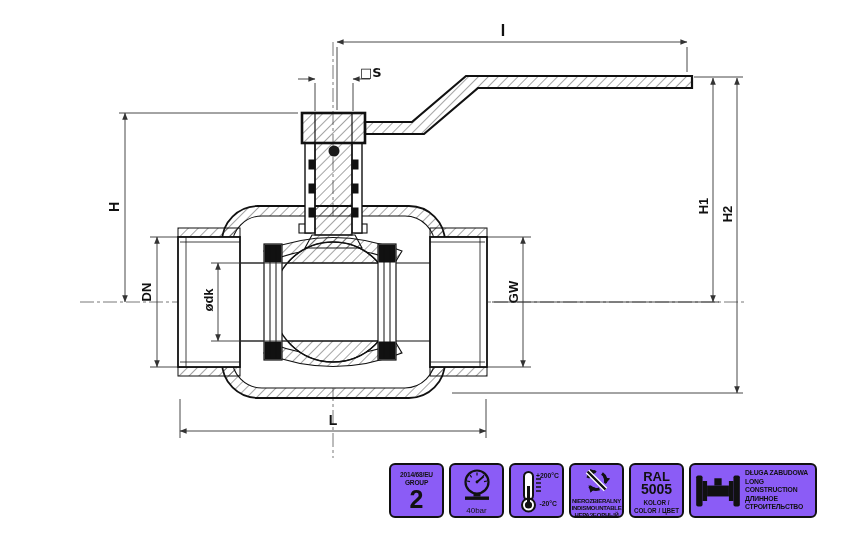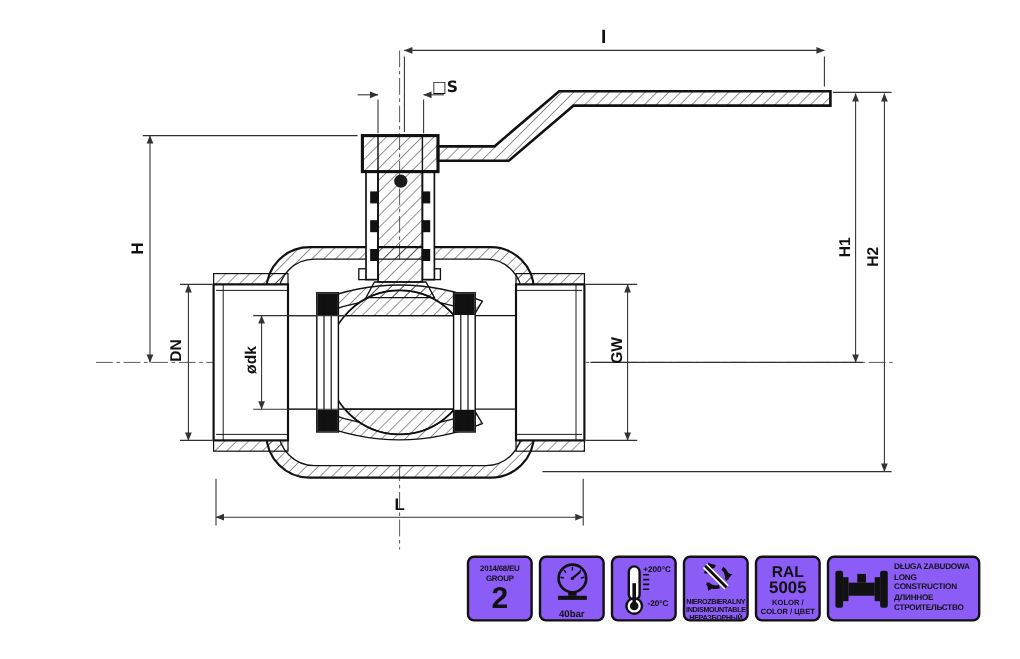--- a/index.html
+++ b/index.html
@@ -12,21 +12,21 @@
   #badges{position:absolute;left:389px;top:463px;display:flex;gap:5px;}
   .badge{box-sizing:border-box;height:55px;border:2.6px solid #111;border-radius:6px;
          background:#8b5cf6;color:#111;text-align:center;position:relative;overflow:hidden;}
   .badge.sqr{width:55px;}
   .badge.wide{width:128px;display:flex;align-items:center;padding:0 3px;text-align:left;}
   .b-tiny{font-size:6.6px;font-weight:bold;line-height:8px;letter-spacing:-0.2px;}
   .b-big{font-size:25px;font-weight:bold;line-height:24px;}
   .b-ral{font-size:13px;font-weight:bold;line-height:13px;margin-top:5px;}
   .b-ral2{font-size:14px;line-height:13px;font-weight:bold;}
   .b-label{font-size:6.3px;font-weight:bold;line-height:7.5px;margin-top:3px;}
-  .b-40{font-size:8px;font-weight:bold;line-height:9px;}
+  .b-40{font-size:8px;font-weight:normal;line-height:9px;}
   .tmax{position:absolute;right:3px;top:7px;font-size:6.8px;font-weight:bold;}
   .tmin{position:absolute;right:5px;bottom:9px;font-size:6.8px;font-weight:bold;}
   .b4line{font-size:6px;font-weight:bold;line-height:6.8px;letter-spacing:-0.3px;}
   .b6text{font-size:6.8px;font-weight:bold;line-height:8.6px;letter-spacing:-0.2px;}
 </style>
 </head>
 <body>
 
 <div id="canvas">
 

